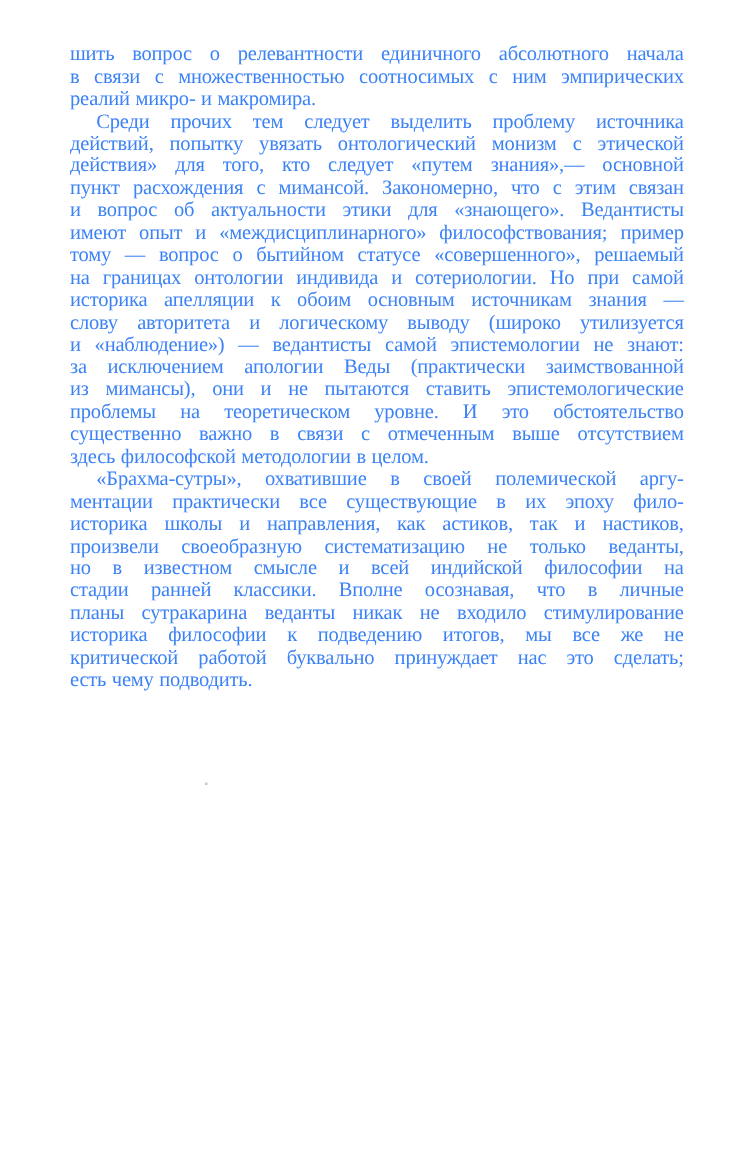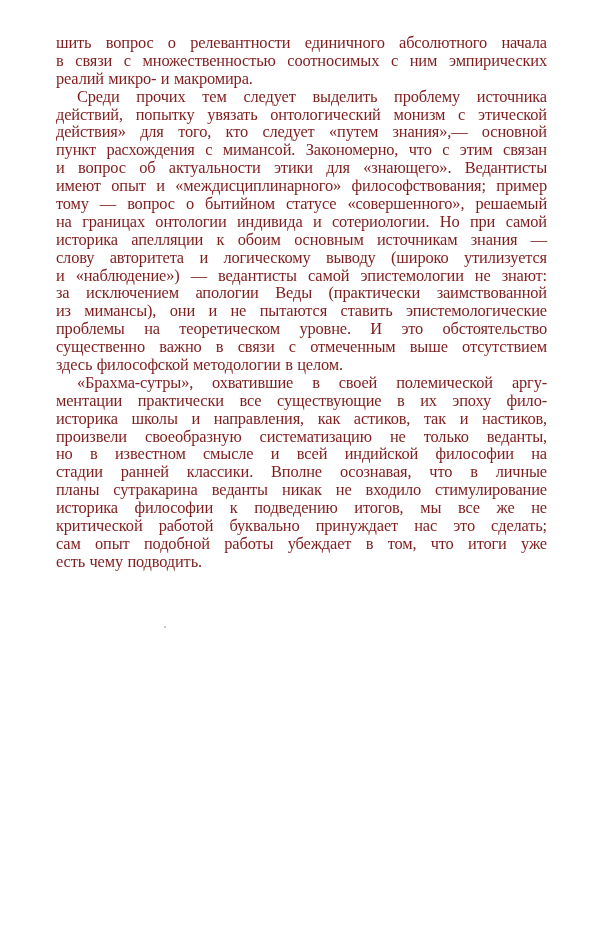--- a/index.html
+++ b/index.html
@@ -14,21 +14,21 @@
       overflow: hidden;
     }
     .page {
       position: absolute;
       left: 56px;
       top: 34px;
       width: 491px;
       font-family: "Liberation Serif", "DejaVu Serif", serif;
       font-size: 16.4px;
       line-height: 17.9px;
-      color: #7f1d1d;
+      color: #3b82f6;
       text-align: justify;
       letter-spacing: -0.15px;
       word-spacing: 0.5px;
     }
     .para {
       margin: 0;
       hyphens: manual;
     }
     .line {
       display: block;
@@ -82,19 +82,18 @@
   <p class="para">
     <span class="line" style="padding-left:21px">«Брахма-сутры», охватившие в своей полемической аргу-</span>
     <span class="line">ментации практически все существующие в их эпоху фило-</span>
     <span class="line">историка школы и направления, как астиков, так и настиков,</span>
     <span class="line">произвели своеобразную систематизацию не только веданты,</span>
     <span class="line">но в известном смысле и всей индийской философии на</span>
     <span class="line">стадии ранней классики. Вполне осознавая, что в личные</span>
     <span class="line">планы сутракарина веданты никак не входило стимулирование</span>
     <span class="line">историка философии к подведению итогов, мы все же не</span>
     <span class="line">критической работой буквально принуждает нас это сделать;</span>
-    <span class="line">сам опыт подобной работы убеждает в том, что итоги уже</span>
     <span class="line last">есть чему подводить.</span>
   </p>
 
 </div>
 
 <div class="speck"></div>
 
 </body></html>

